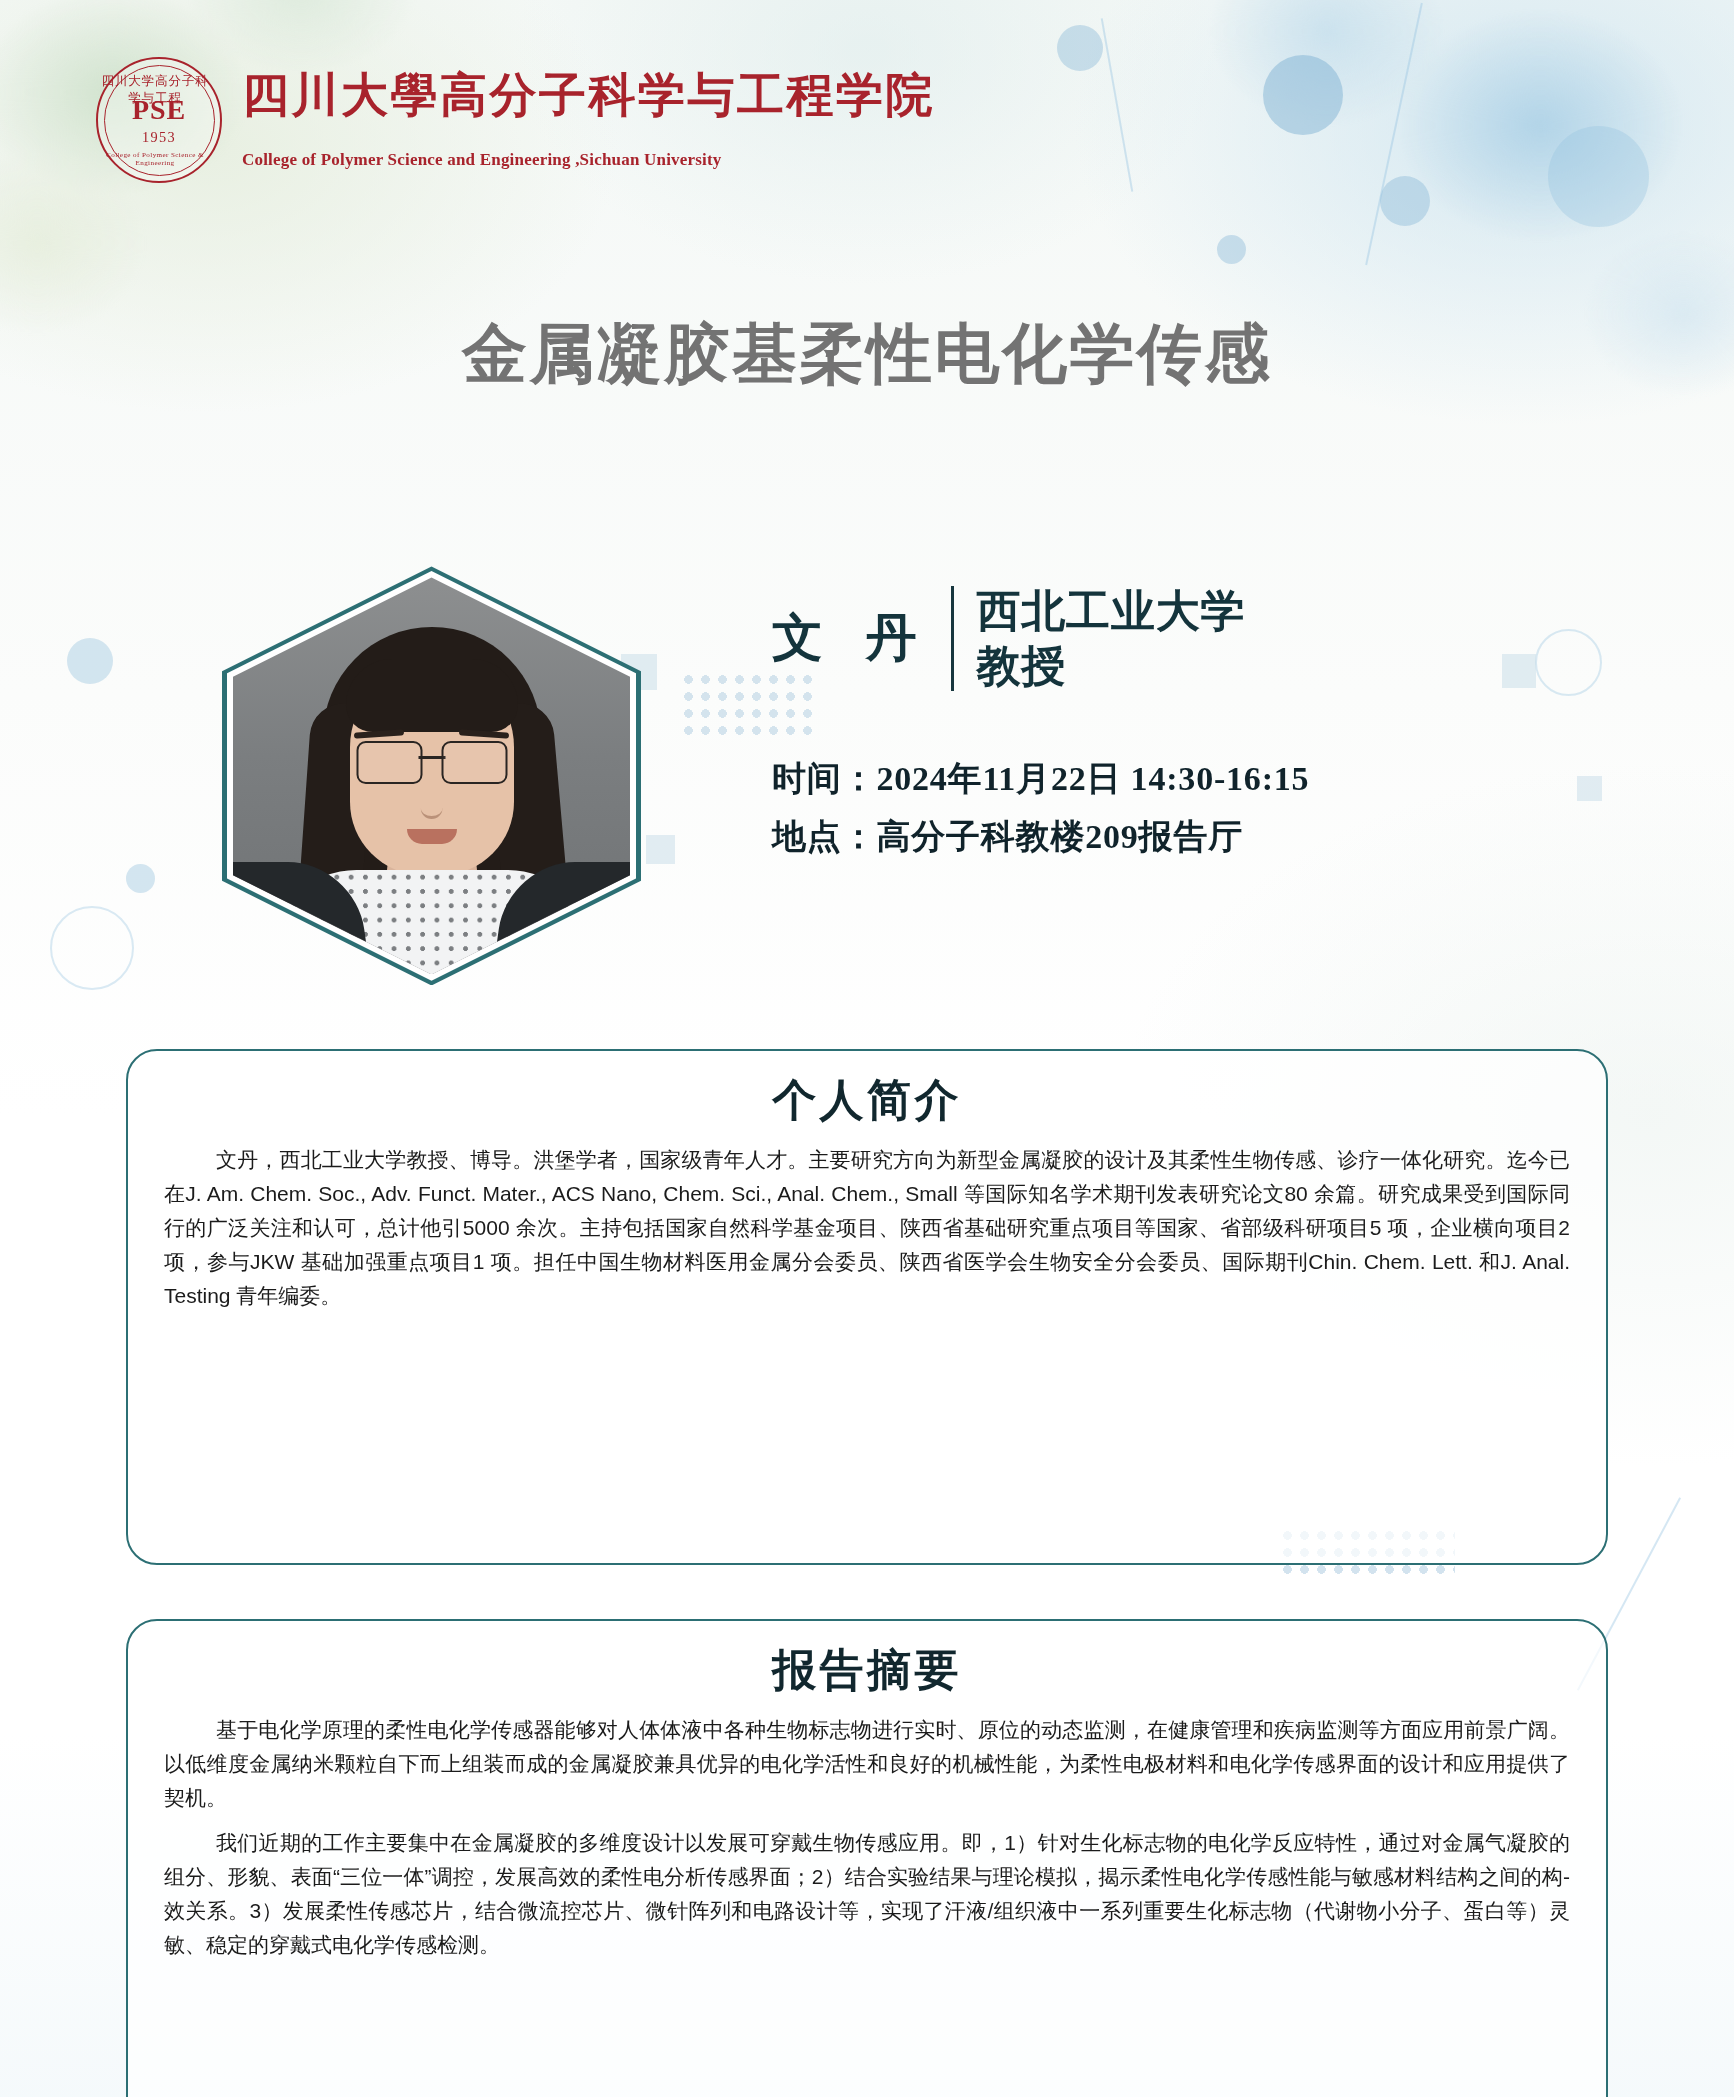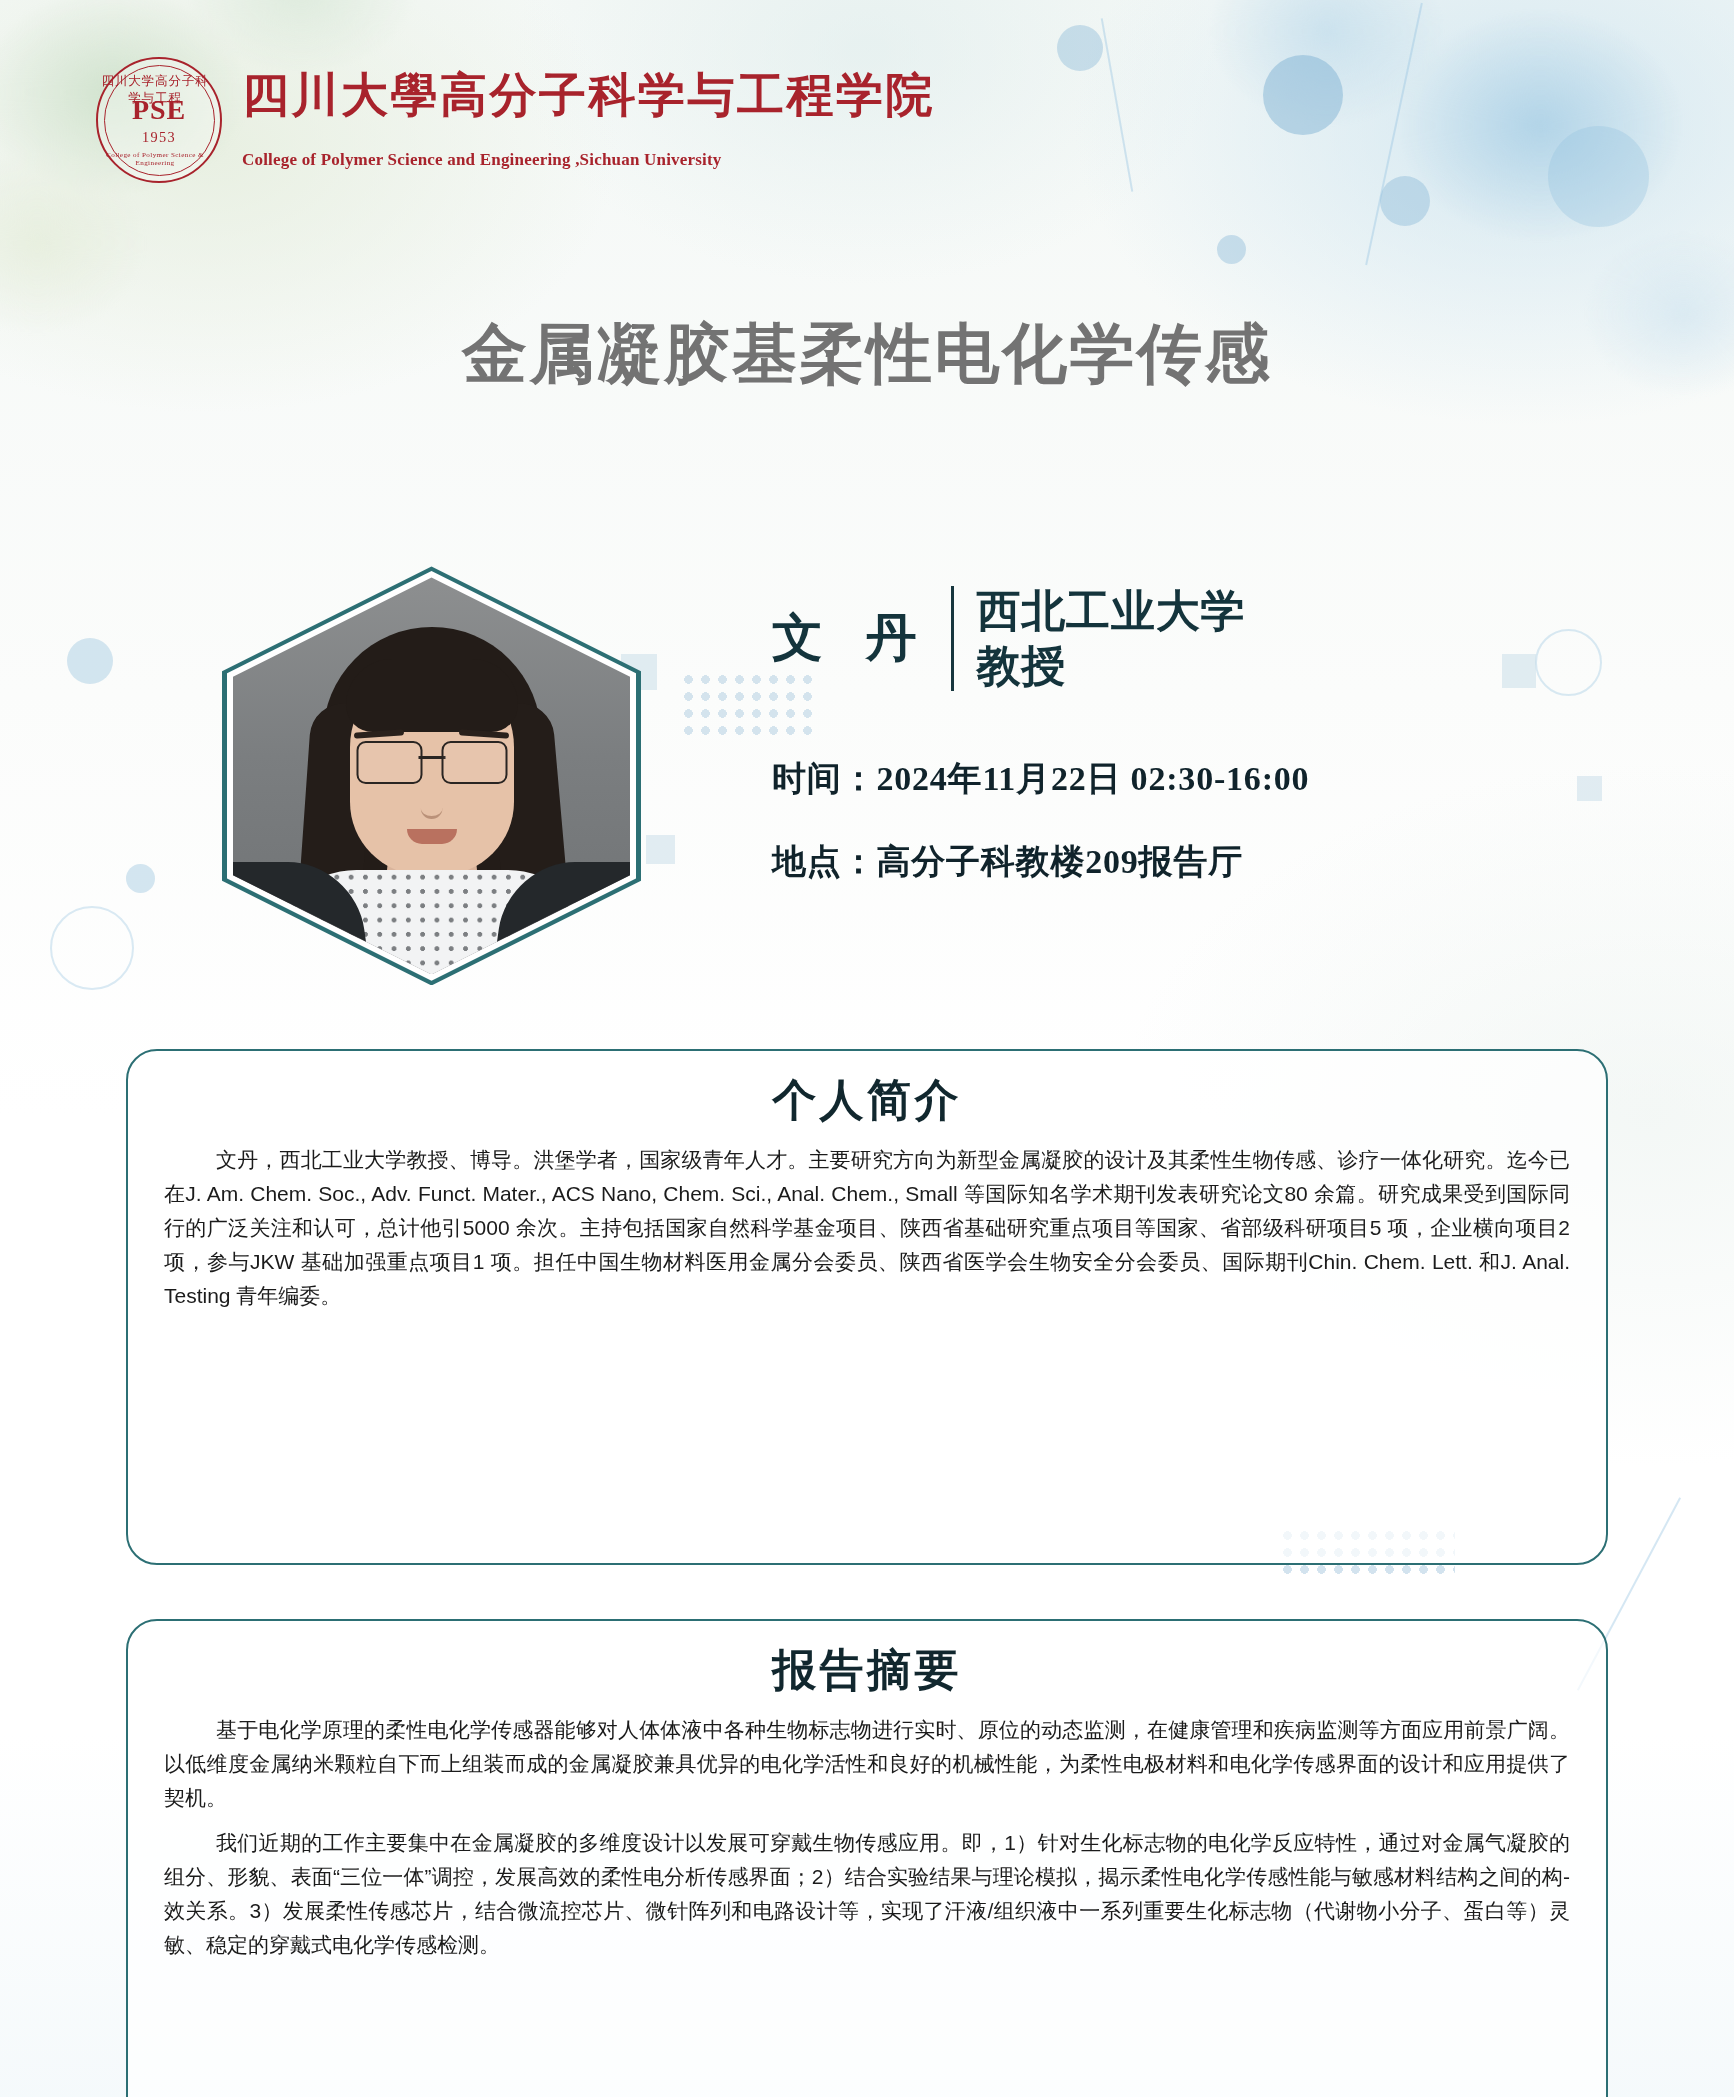--- a/index.html
+++ b/index.html
@@ -331,21 +331,21 @@
   }
   .meta-line {
     font-family: "Liberation Serif", serif;
     font-weight: bold;
     font-size: 34px;
     color: #10232b;
     letter-spacing: 0.8px;
     white-space: nowrap;
   }
   .meta-time { margin-top: 63px; }
-  .meta-place { margin-top: 37px; }
+  .meta-place { margin-top: 12px; }
 
   
   .card {
     position: absolute;
     left: 126px;
     width: 1482px;
     border: 2.9px solid #2c6f74;
     border-radius: 31px;
     background: rgba(255,255,255,0.70);
     box-sizing: border-box;
@@ -453,21 +453,21 @@
 
   <div class="speaker-info">
     <div class="name-row">
       <div class="speaker-name">文 丹</div>
       <div class="name-divider"></div>
       <div class="speaker-affil">
         <div>西北工业大学</div>
         <div>教授</div>
       </div>
     </div>
-    <div class="meta-line meta-time">时间：2024年11月22日 02:30-16:00</div>
+    <div class="meta-line meta-time">时间：2024年11月22日 14:30-16:15</div>
     <div class="meta-line meta-place">地点：高分子科教楼209报告厅</div>
   </div>
 </div>
 
 <div class="card card-bio">
   <div class="card-title">个人简介</div>
   <div class="card-body">
     <p>文丹，西北工业大学教授、博导。洪堡学者，国家级青年人才。主要研究方向为新型金属凝胶的设计及其柔性生物传感、诊疗一体化研究。迄今已在J. Am. Chem. Soc., Adv. Funct. Mater., ACS Nano, Chem. Sci., Anal. Chem., Small 等国际知名学术期刊发表研究论文80 余篇。研究成果受到国际同行的广泛关注和认可，总计他引5000 余次。主持包括国家自然科学基金项目、陕西省基础研究重点项目等国家、省部级科研项目5 项，企业横向项目2项，参与JKW 基础加强重点项目1 项。担任中国生物材料医用金属分会委员、陕西省医学会生物安全分会委员、国际期刊Chin. Chem. Lett. 和J. Anal. Testing 青年编委。</p>
   </div>
 </div>

